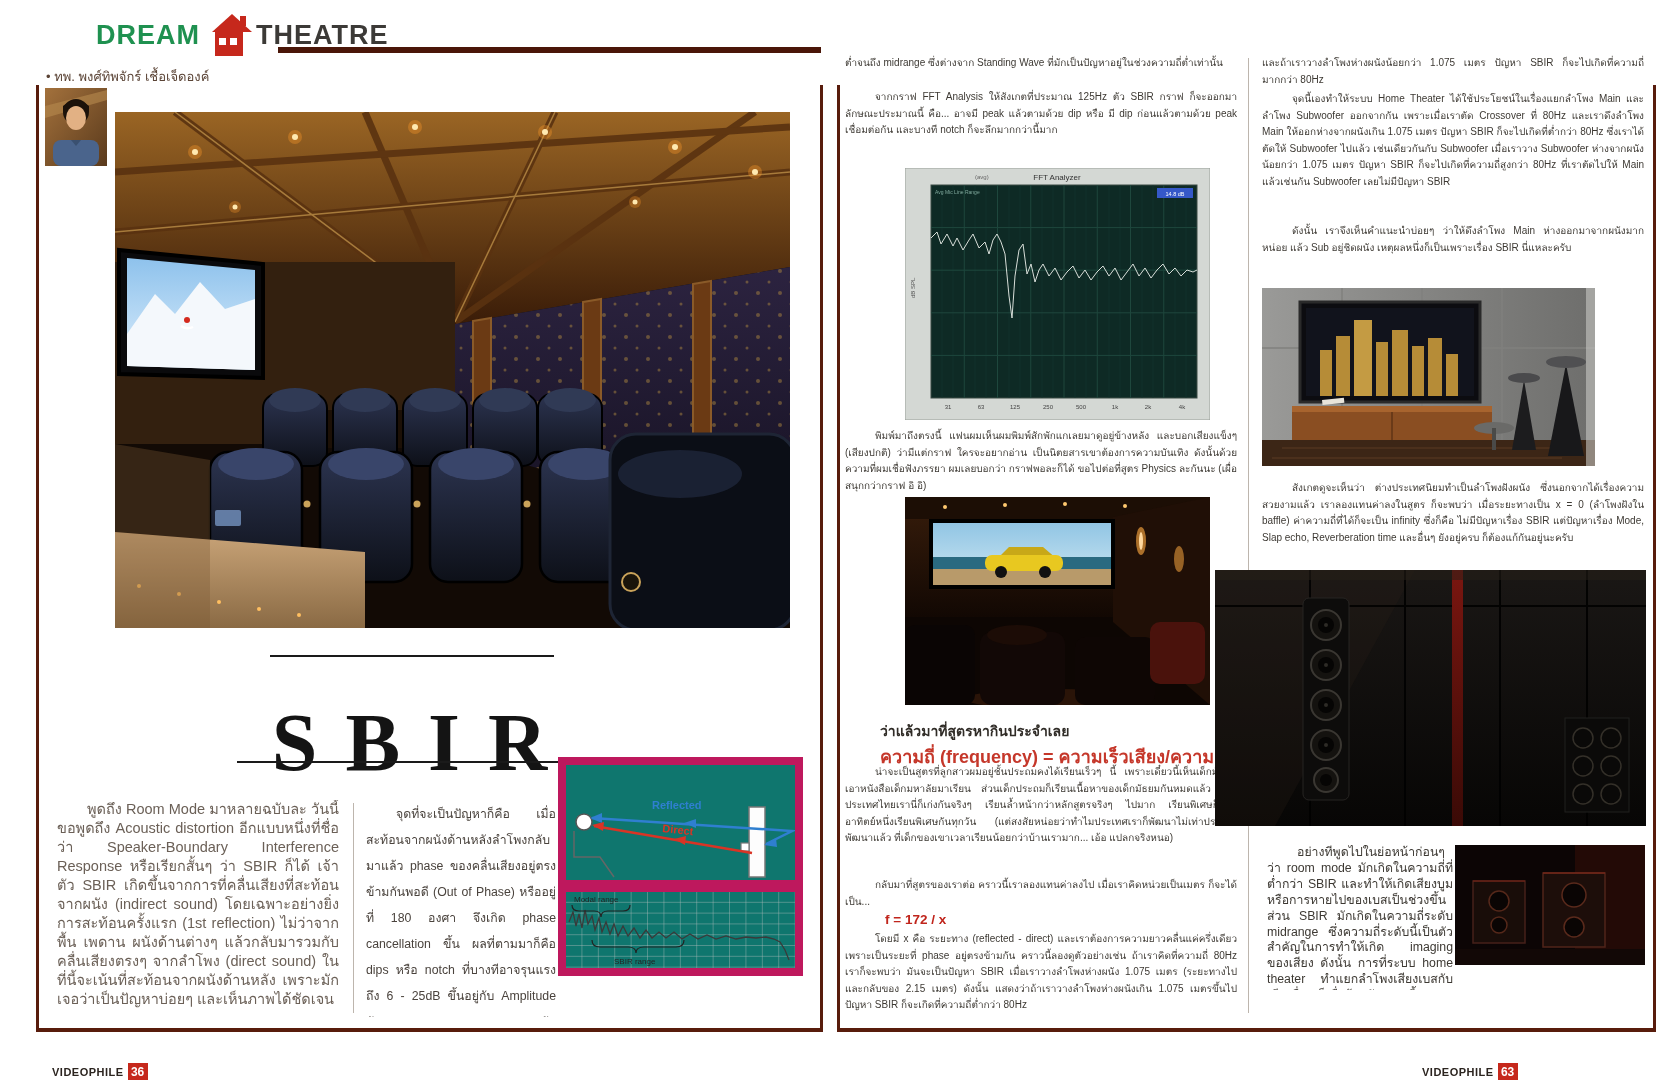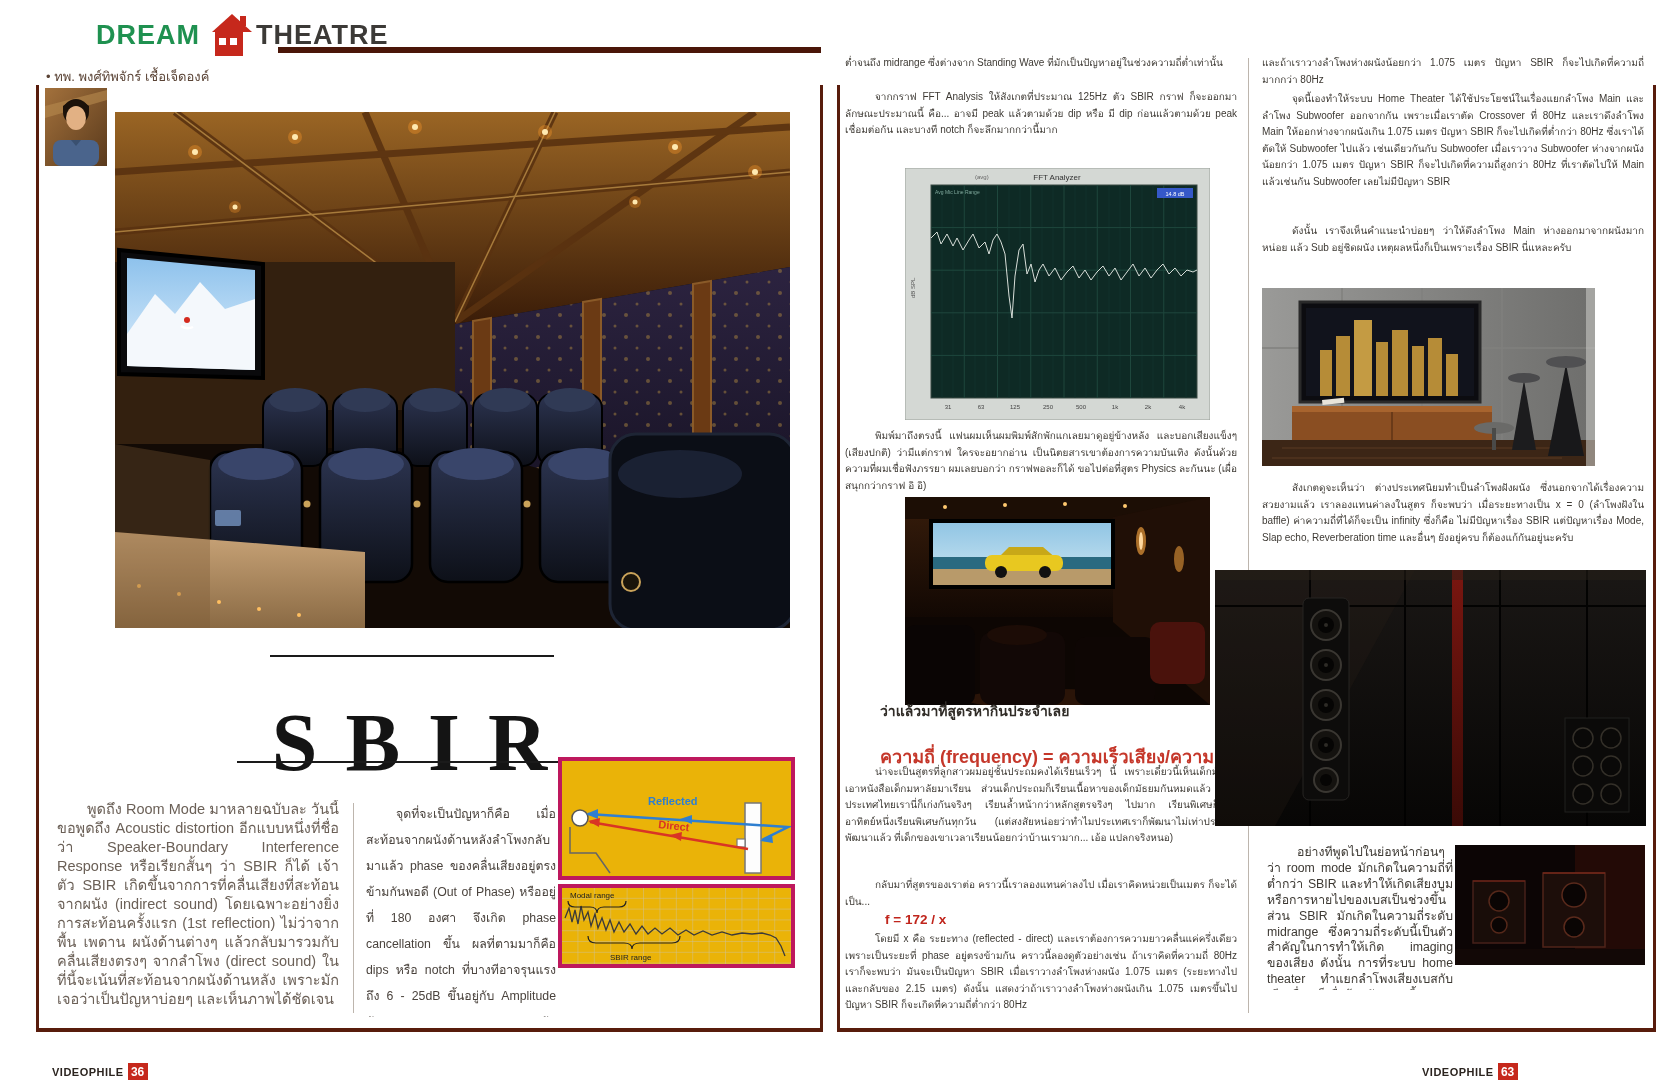--- a/index.html
+++ b/index.html
@@ -19,21 +19,21 @@
   .sbir-title{font-family:"Liberation Serif","DejaVu Serif",serif;font-size:82px;font-weight:bold;
               color:#141414;letter-spacing:28px;text-indent:28px;text-align:center;}
   .h-red{color:#c5372a;font-weight:bold;font-size:18px;}
   .h-dark{color:#302c27;font-weight:bold;font-size:14px;}
   .formula{color:#c0251c;font-weight:bold;font-size:13.5px;}
   .footer{display:flex;align-items:center;gap:4px;}
   .f-brand{font-size:11px;font-weight:bold;color:#2b241f;letter-spacing:.5px;}
   .f-box{background:#c6281c;color:#fff;font-size:12px;font-weight:bold;width:20px;height:17px;
          display:flex;align-items:center;justify-content:center;}
   .f-brand2{font-size:10px;font-weight:bold;color:#9a938c;letter-spacing:1px;margin-top:48px;}
-  .frame{border:4px solid #be185d;background:#eab308;}
+  .frame{border:8px solid #be185d;background:#0f766e;}
   .photo{overflow:hidden;}
 </style>
 </head>
 <body>
 
 <div id="canvas">
 
   <div class="abs rule" style="left:36px;top:85px;width:3px;height:947px;"></div>
   <div class="abs rule" style="left:36px;top:1028px;width:787px;height:4px;"></div>
   <div class="abs rule" style="left:820px;top:85px;width:3px;height:947px;"></div>
@@ -354,21 +354,21 @@
       <ellipse cx="274" cy="62" rx="5" ry="13" fill="#e89a3a" opacity="0.6"></ellipse>
       <ellipse cx="150" cy="202" rx="90" ry="10" fill="#2a1408"></ellipse>
       <rect x="0" y="128" width="70" height="80" rx="10" fill="#0a0504"></rect>
       <rect x="75" y="135" width="85" height="73" rx="12" fill="#120806"></rect>
       <rect x="170" y="140" width="80" height="68" rx="10" fill="#0e0604"></rect>
       <ellipse cx="112" cy="138" rx="30" ry="10" fill="#1c0c06"></ellipse>
       <rect x="245" y="125" width="55" height="62" rx="10" fill="#4a120c"></rect>
     </svg>
   </div>
 
-  <div class="abs h-dark" style="left:880px;top:700px;">ว่าแล้วมาที่สูตรหากินประจำเลย</div>
+  <div class="abs h-dark" style="left:880px;top:720px;">ว่าแล้วมาที่สูตรหากินประจำเลย</div>
   <div class="abs h-red" style="left:880px;top:742px;">ความถี่ (frequency) = ความเร็วเสียง/ความยาวคลื่น (λ)</div>
   <div class="abs txt indent" style="left:845px;top:764px;width:392px;height:112px;">น่าจะเป็นสูตรที่ลูกสาวผมอยู่ชั้นประถมคงได้เรียนเร็วๆ นี้ เพราะเดี๋ยวนี้เห็นเด็กมัธยมเอาหนังสือเด็กมหาลัยมาเรียน ส่วนเด็กประถมก็เรียนเนื้อหาของเด็กมัธยมกันหมดแล้ว เด็กประเทศไทยเรานี่ก็เก่งกันจริงๆ เรียนล้ำหน้ากว่าหลักสูตรจริงๆ ไปมาก เรียนพิเศษก็มาก อาทิตย์หนึ่งเรียนพิเศษกันทุกวัน (แต่สงสัยหน่อยว่าทำไมประเทศเราก็พัฒนาไม่เท่าประเทศพัฒนาแล้ว ที่เด็กของเขาเวลาเรียนน้อยกว่าบ้านเรามาก... เอ้อ แปลกจริงหนอ)</div>
   <div class="abs txt indent" style="left:845px;top:877px;width:392px;height:34px;">กลับมาที่สูตรของเราต่อ คราวนี้เราลองแทนค่าลงไป เมื่อเราคิดหน่วยเป็นเมตร ก็จะได้เป็น...</div>
   <div class="abs formula" style="left:885px;top:912px;">f = 172 / x</div>
   <div class="abs txt indent" style="left:845px;top:931px;width:392px;height:92px;">โดยมี x คือ ระยะทาง (reflected - direct) และเราต้องการความยาวคลื่นแค่ครึ่งเดียว เพราะเป็นระยะที่ phase อยู่ตรงข้ามกัน คราวนี้ลองดูตัวอย่างเช่น ถ้าเราคิดที่ความถี่ 80Hz เราก็จะพบว่า มันจะเป็นปัญหา SBIR เมื่อเราวางลำโพงห่างผนัง 1.075 เมตร (ระยะทางไปและกลับของ 2.15 เมตร) ดังนั้น แสดงว่าถ้าเราวางลำโพงห่างผนังเกิน 1.075 เมตรขึ้นไป ปัญหา SBIR ก็จะเกิดที่ความถี่ต่ำกว่า 80Hz</div>
 
   <div class="abs vdiv" style="left:1248px;top:58px;height:955px;"></div>
 
   <div class="abs txt" style="left:1262px;top:55px;width:382px;height:34px;">และถ้าเราวางลำโพงห่างผนังน้อยกว่า 1.075 เมตร ปัญหา SBIR ก็จะไปเกิดที่ความถี่มากกว่า 80Hz</div>
   <div class="abs txt indent" style="left:1262px;top:91px;width:382px;height:130px;">จุดนี้เองทำให้ระบบ Home Theater ได้ใช้ประโยชน์ในเรื่องแยกลำโพง Main และลำโพง Subwoofer ออกจากกัน เพราะเมื่อเราตัด Crossover ที่ 80Hz และเราดึงลำโพง Main ให้ออกห่างจากผนังเกิน 1.075 เมตร ปัญหา SBIR ก็จะไปเกิดที่ต่ำกว่า 80Hz ซึ่งเราได้ตัดให้ Subwoofer ไปแล้ว เช่นเดียวกันกับ Subwoofer เมื่อเราวาง Subwoofer ห่างจากผนังน้อยกว่า 1.075 เมตร ปัญหา SBIR ก็จะไปเกิดที่ความถี่สูงกว่า 80Hz ที่เราตัดไปให้ Main แล้วเช่นกัน Subwoofer เลยไม่มีปัญหา SBIR</div>

